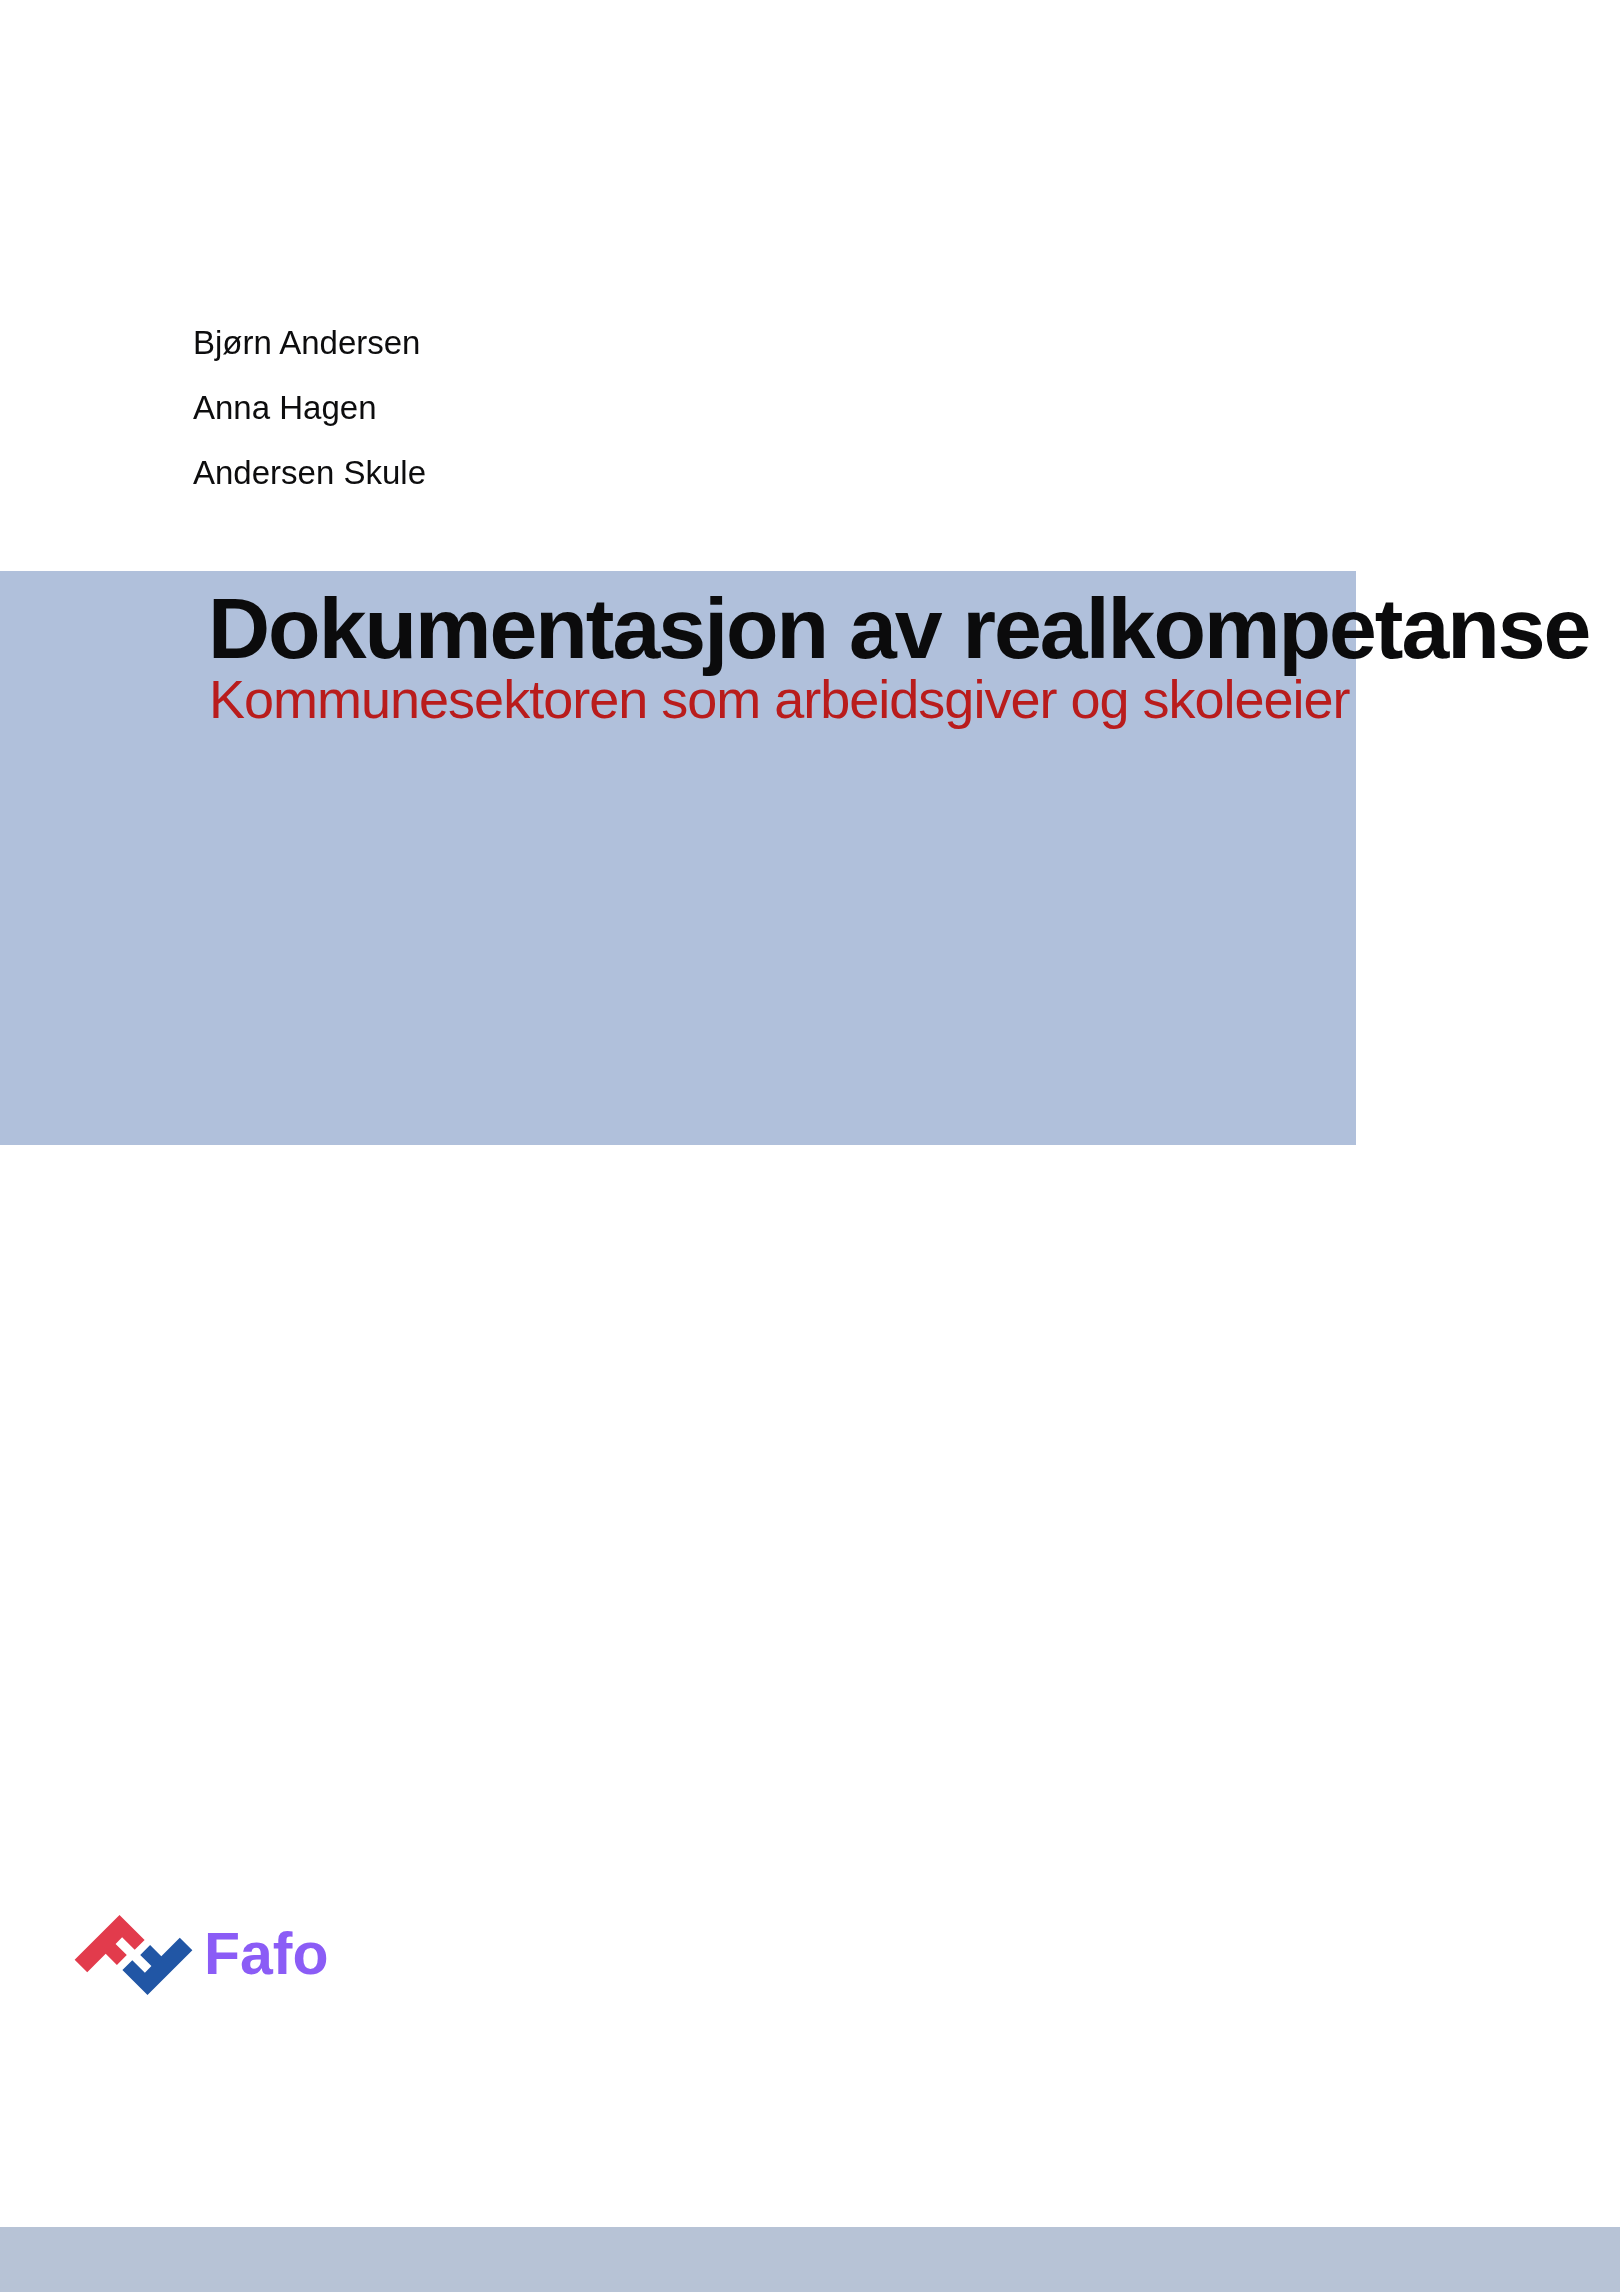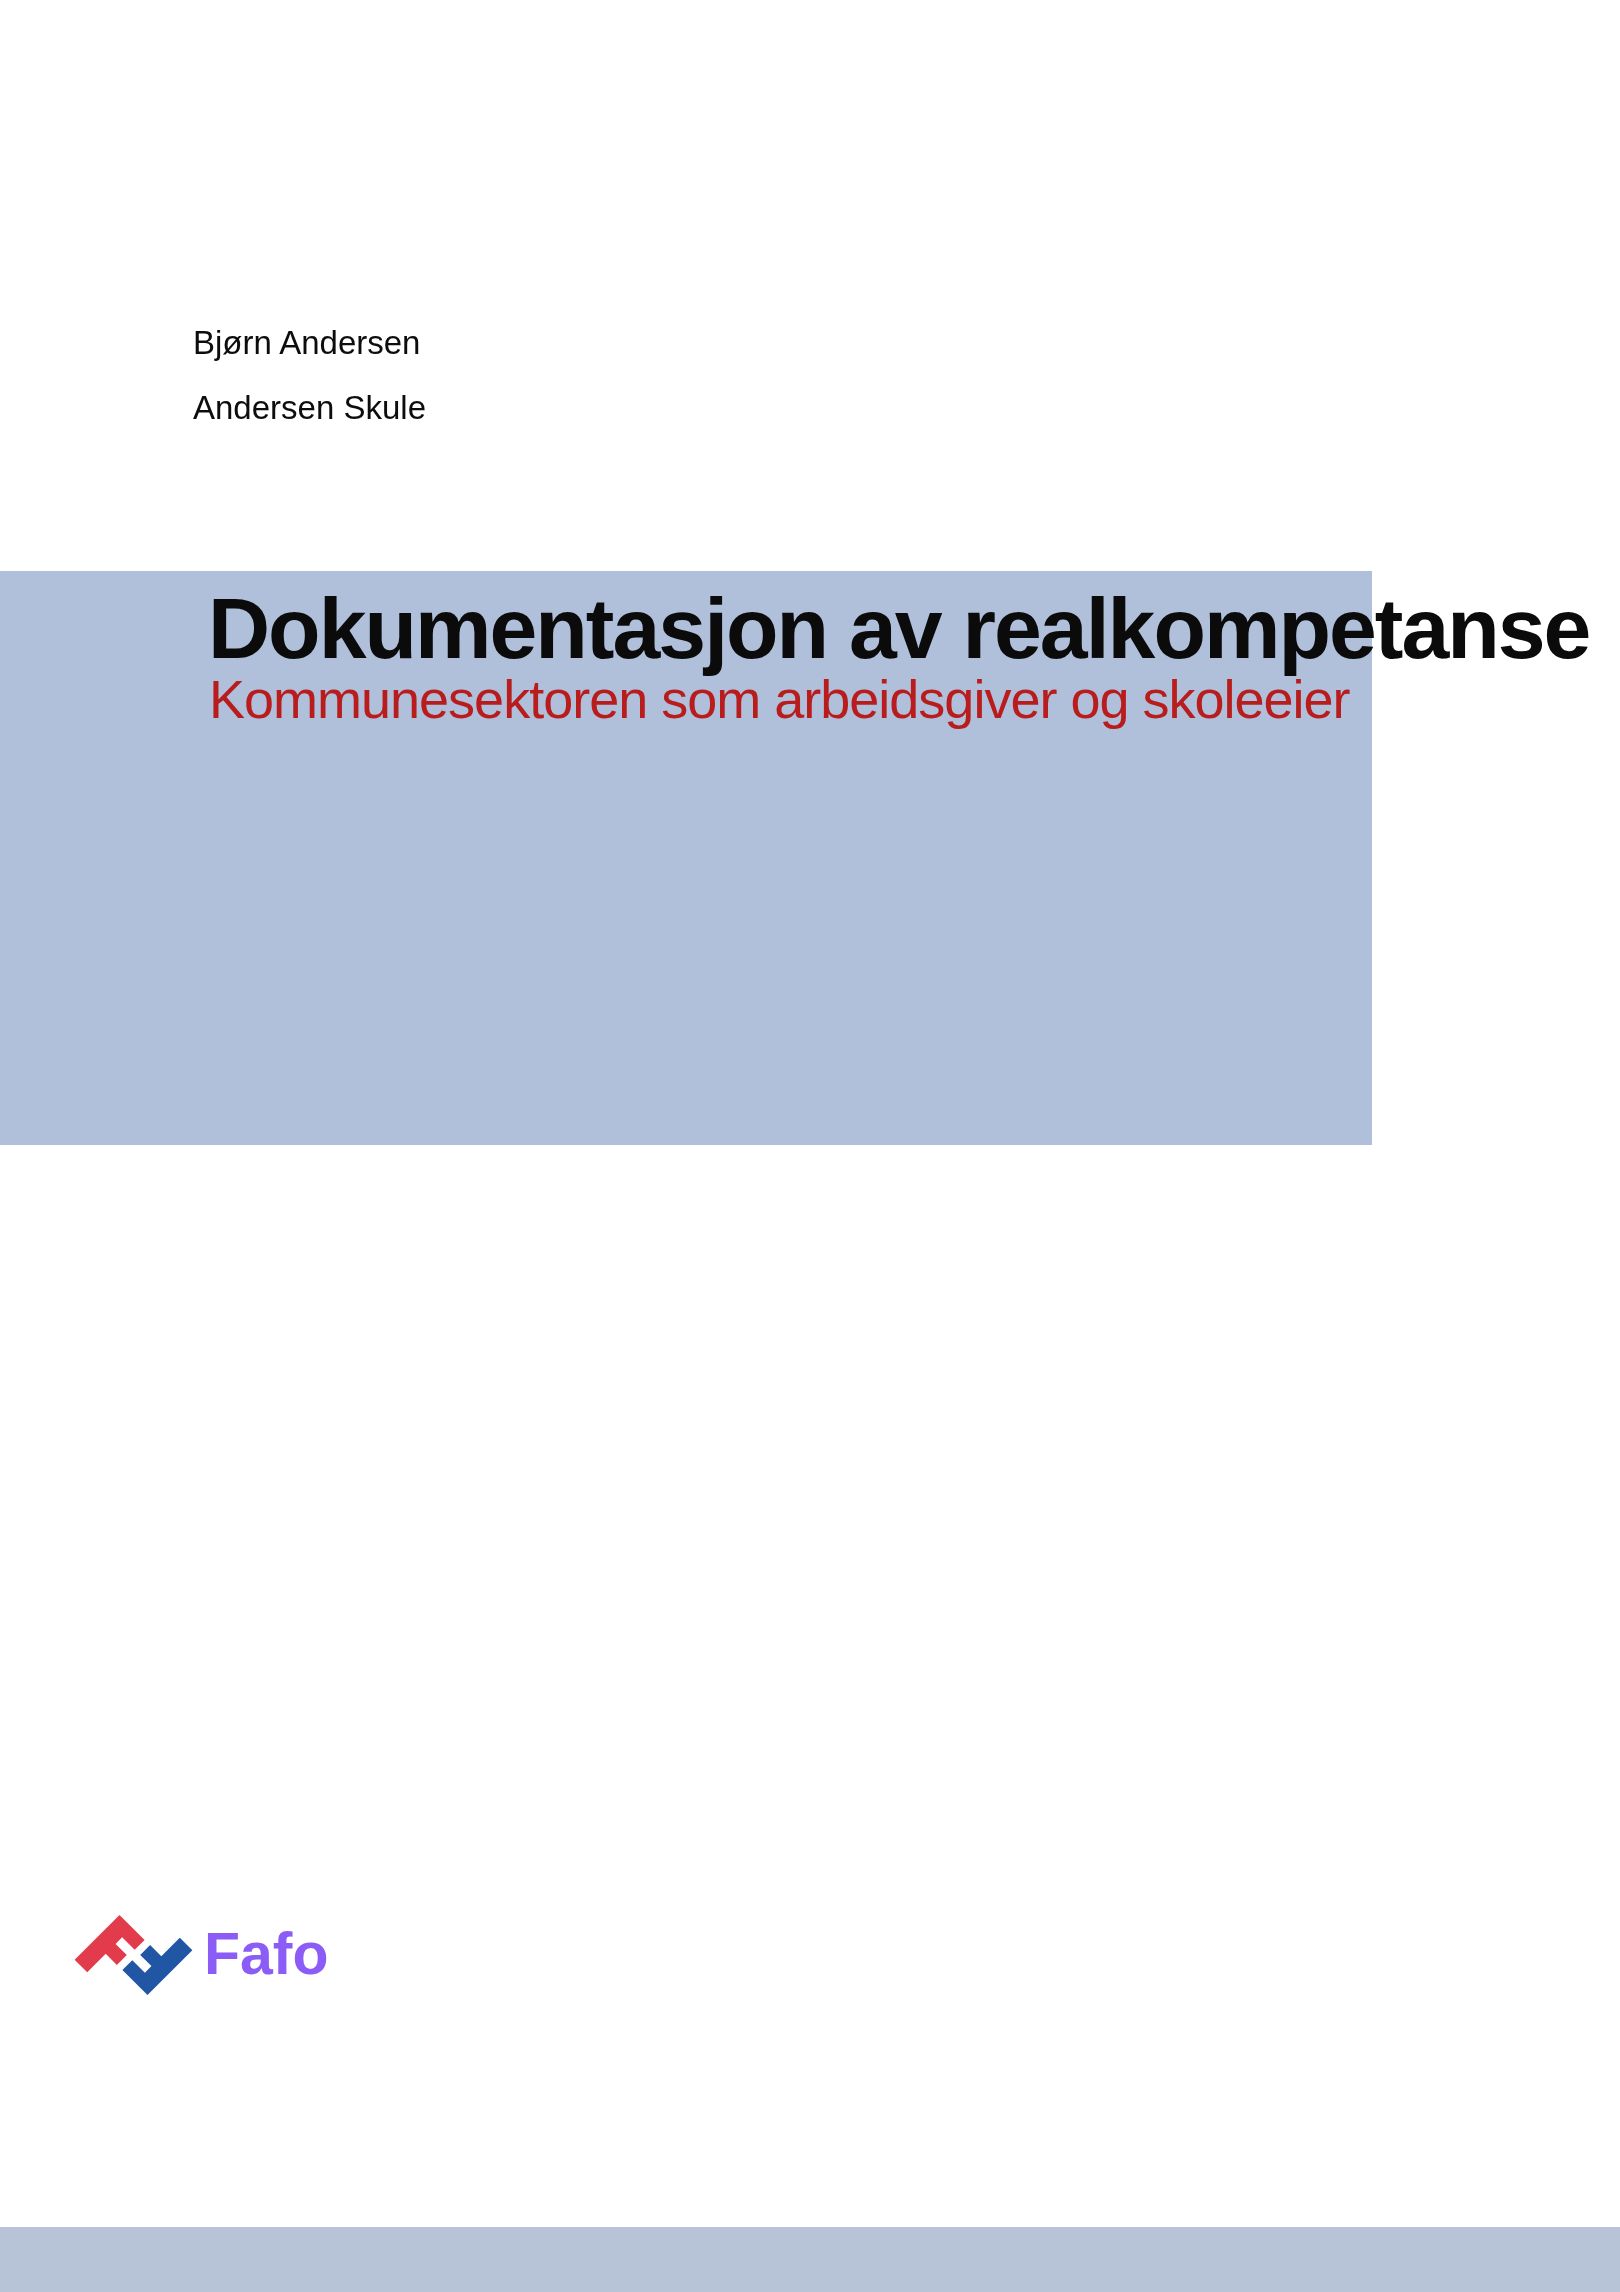--- a/index.html
+++ b/index.html
@@ -26,21 +26,20 @@
     color: #0d0d0e;
     white-space: nowrap;
   }
   .title-band {
     position: absolute;
     left: 0;
     top: 571px;
     width: 1356px;
     height: 574px;
     background: #b0c0db; 
-    padding-left: 16px;
   }
   .title {
     position: absolute;
     left: 208px;
     top: 13.7px; 
     margin: 0;
     font-size: 86px;
     line-height: 86px;
     font-weight: 700;
     letter-spacing: -2px;
@@ -93,20 +92,21 @@
     background: #b7c3d6; 
   }
 </style>
 </head>
 <body>
 
 <div class="page">
 
   <div class="authors">
     <div>Bjørn Andersen</div>
+    <div>Anna Hagen</div>
     <div>Andersen Skule</div>
   </div>
 
   <div class="title-band" style="background-color: rgb(176, 192, 219);">
     <h1 class="title">Dokumentasjon av realkompetanse</h1>
     <h2 class="subtitle">Kommunesektoren som arbeidsgiver og skoleeier</h2>
   </div>
 
   <div class="logo">
     <svg class="logo-mark" viewBox="0 0 134 94" xmlns="http://www.w3.org/2000/svg">

